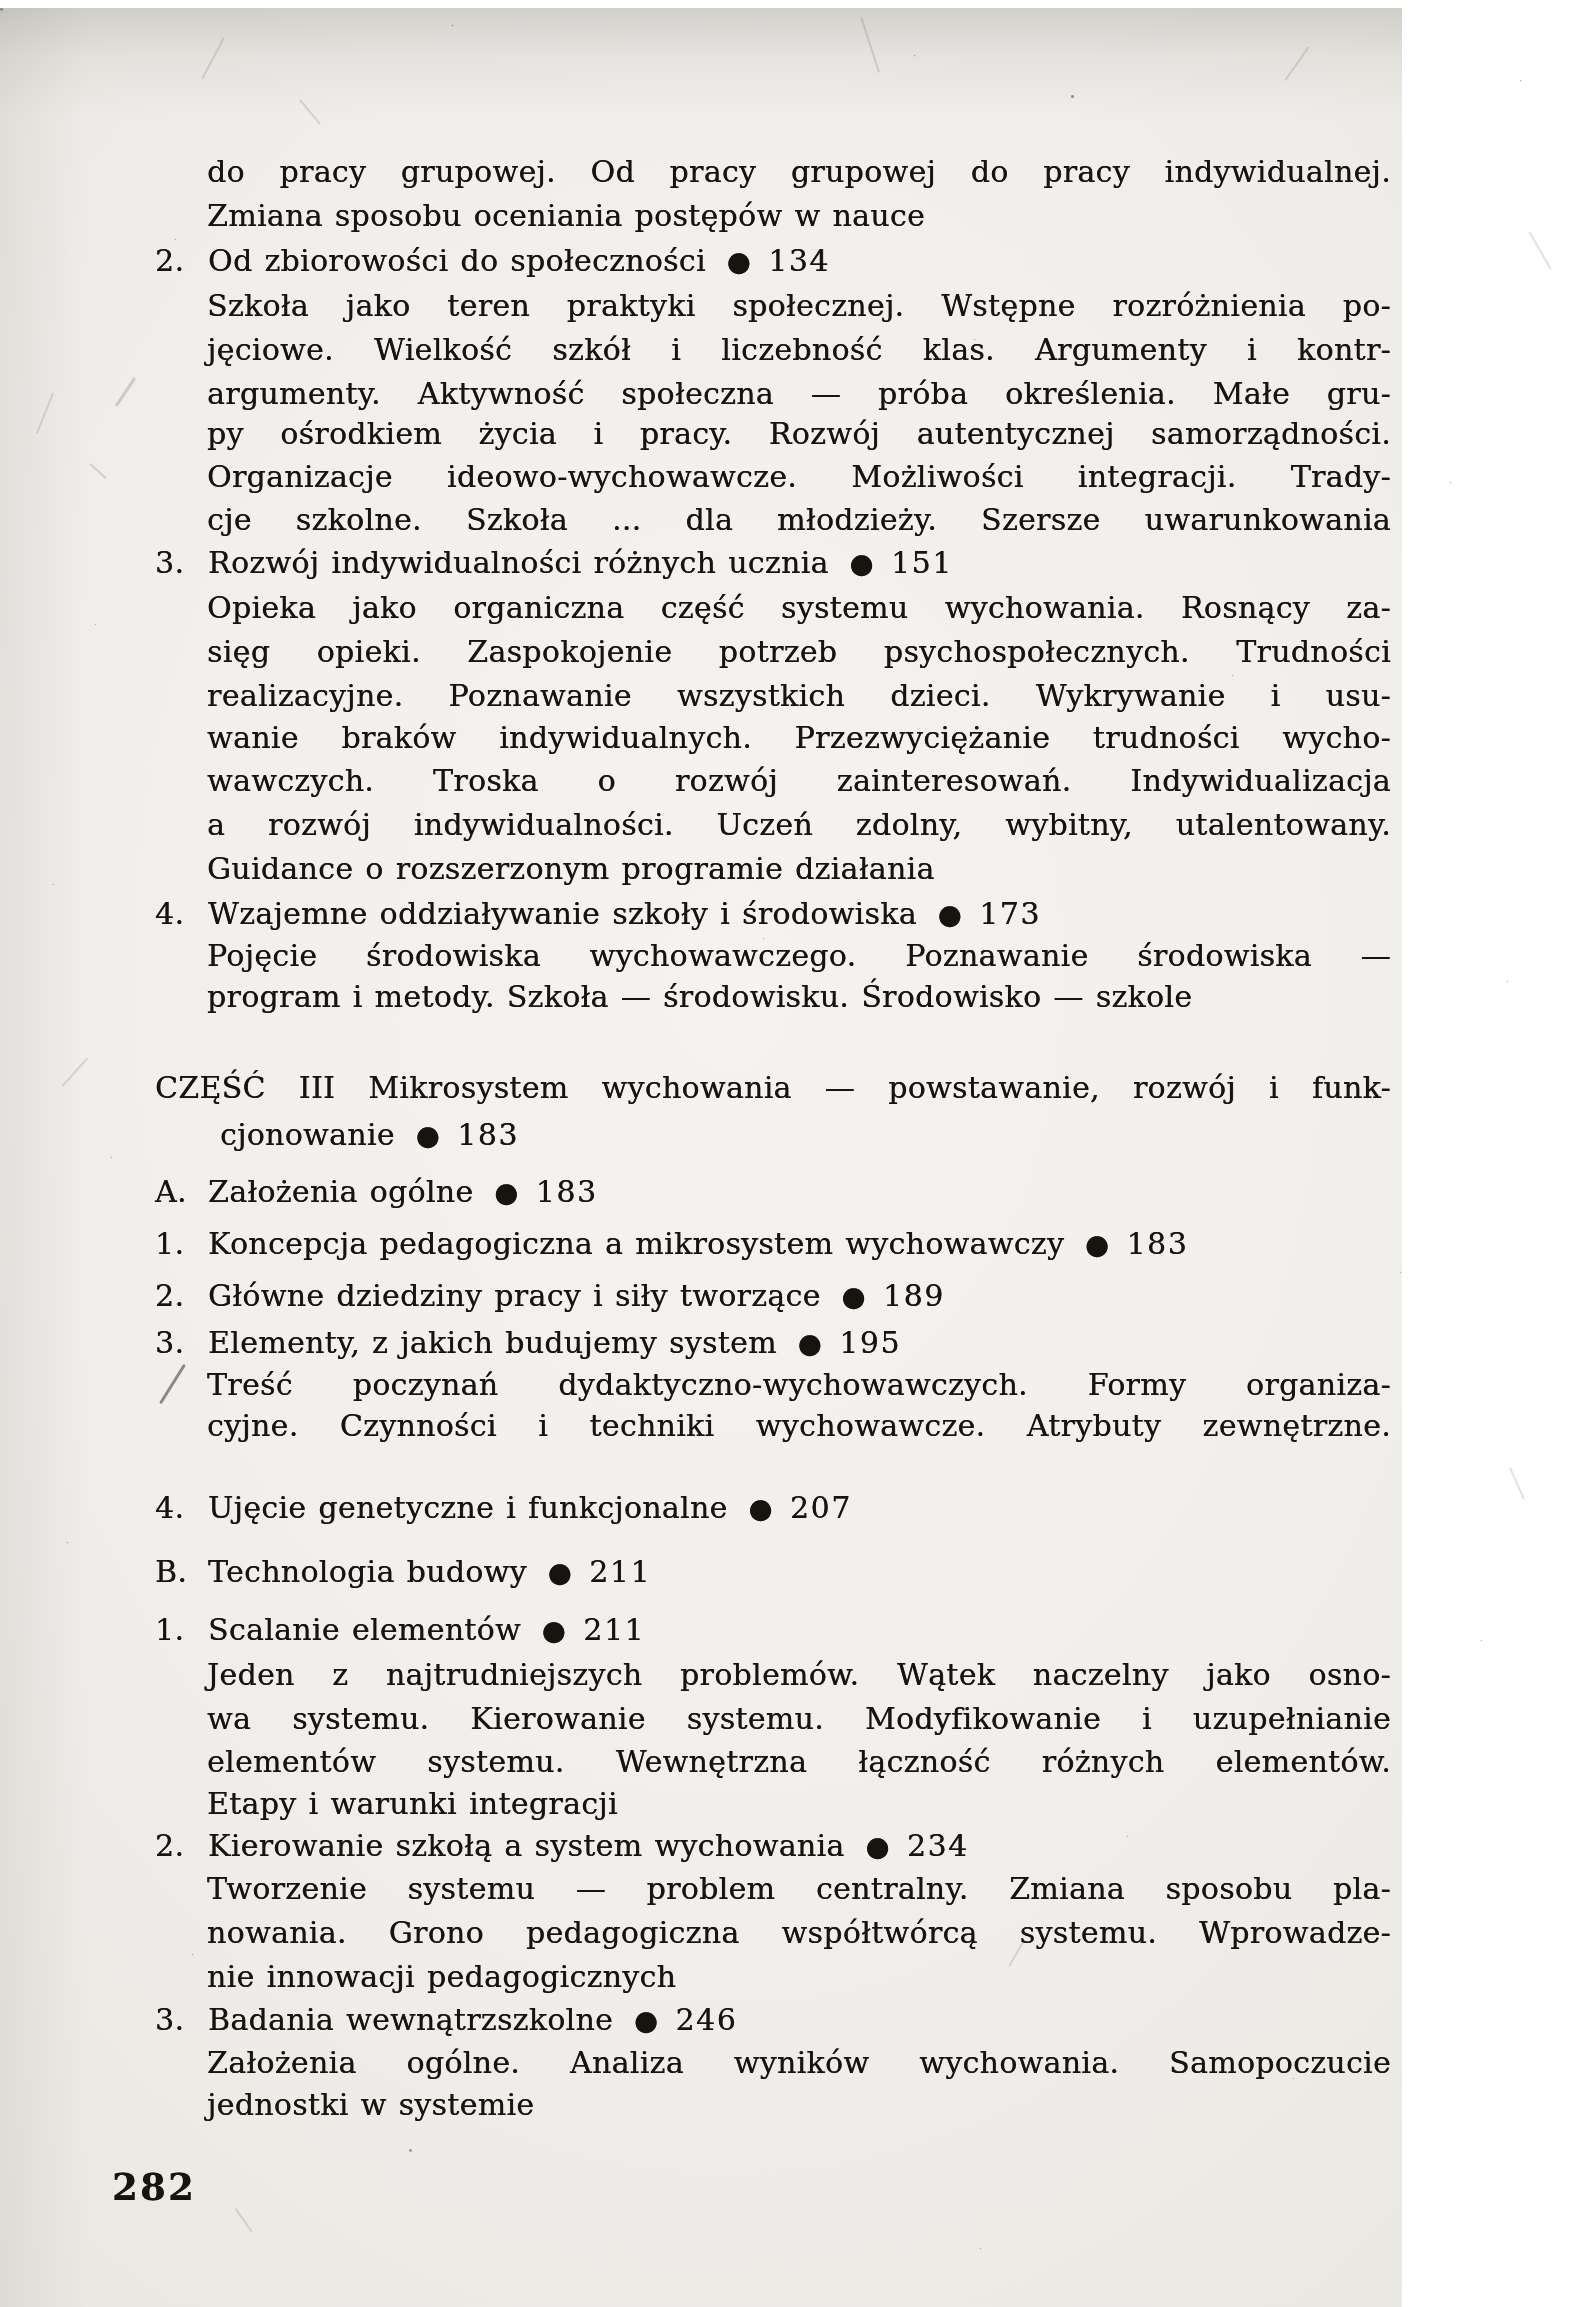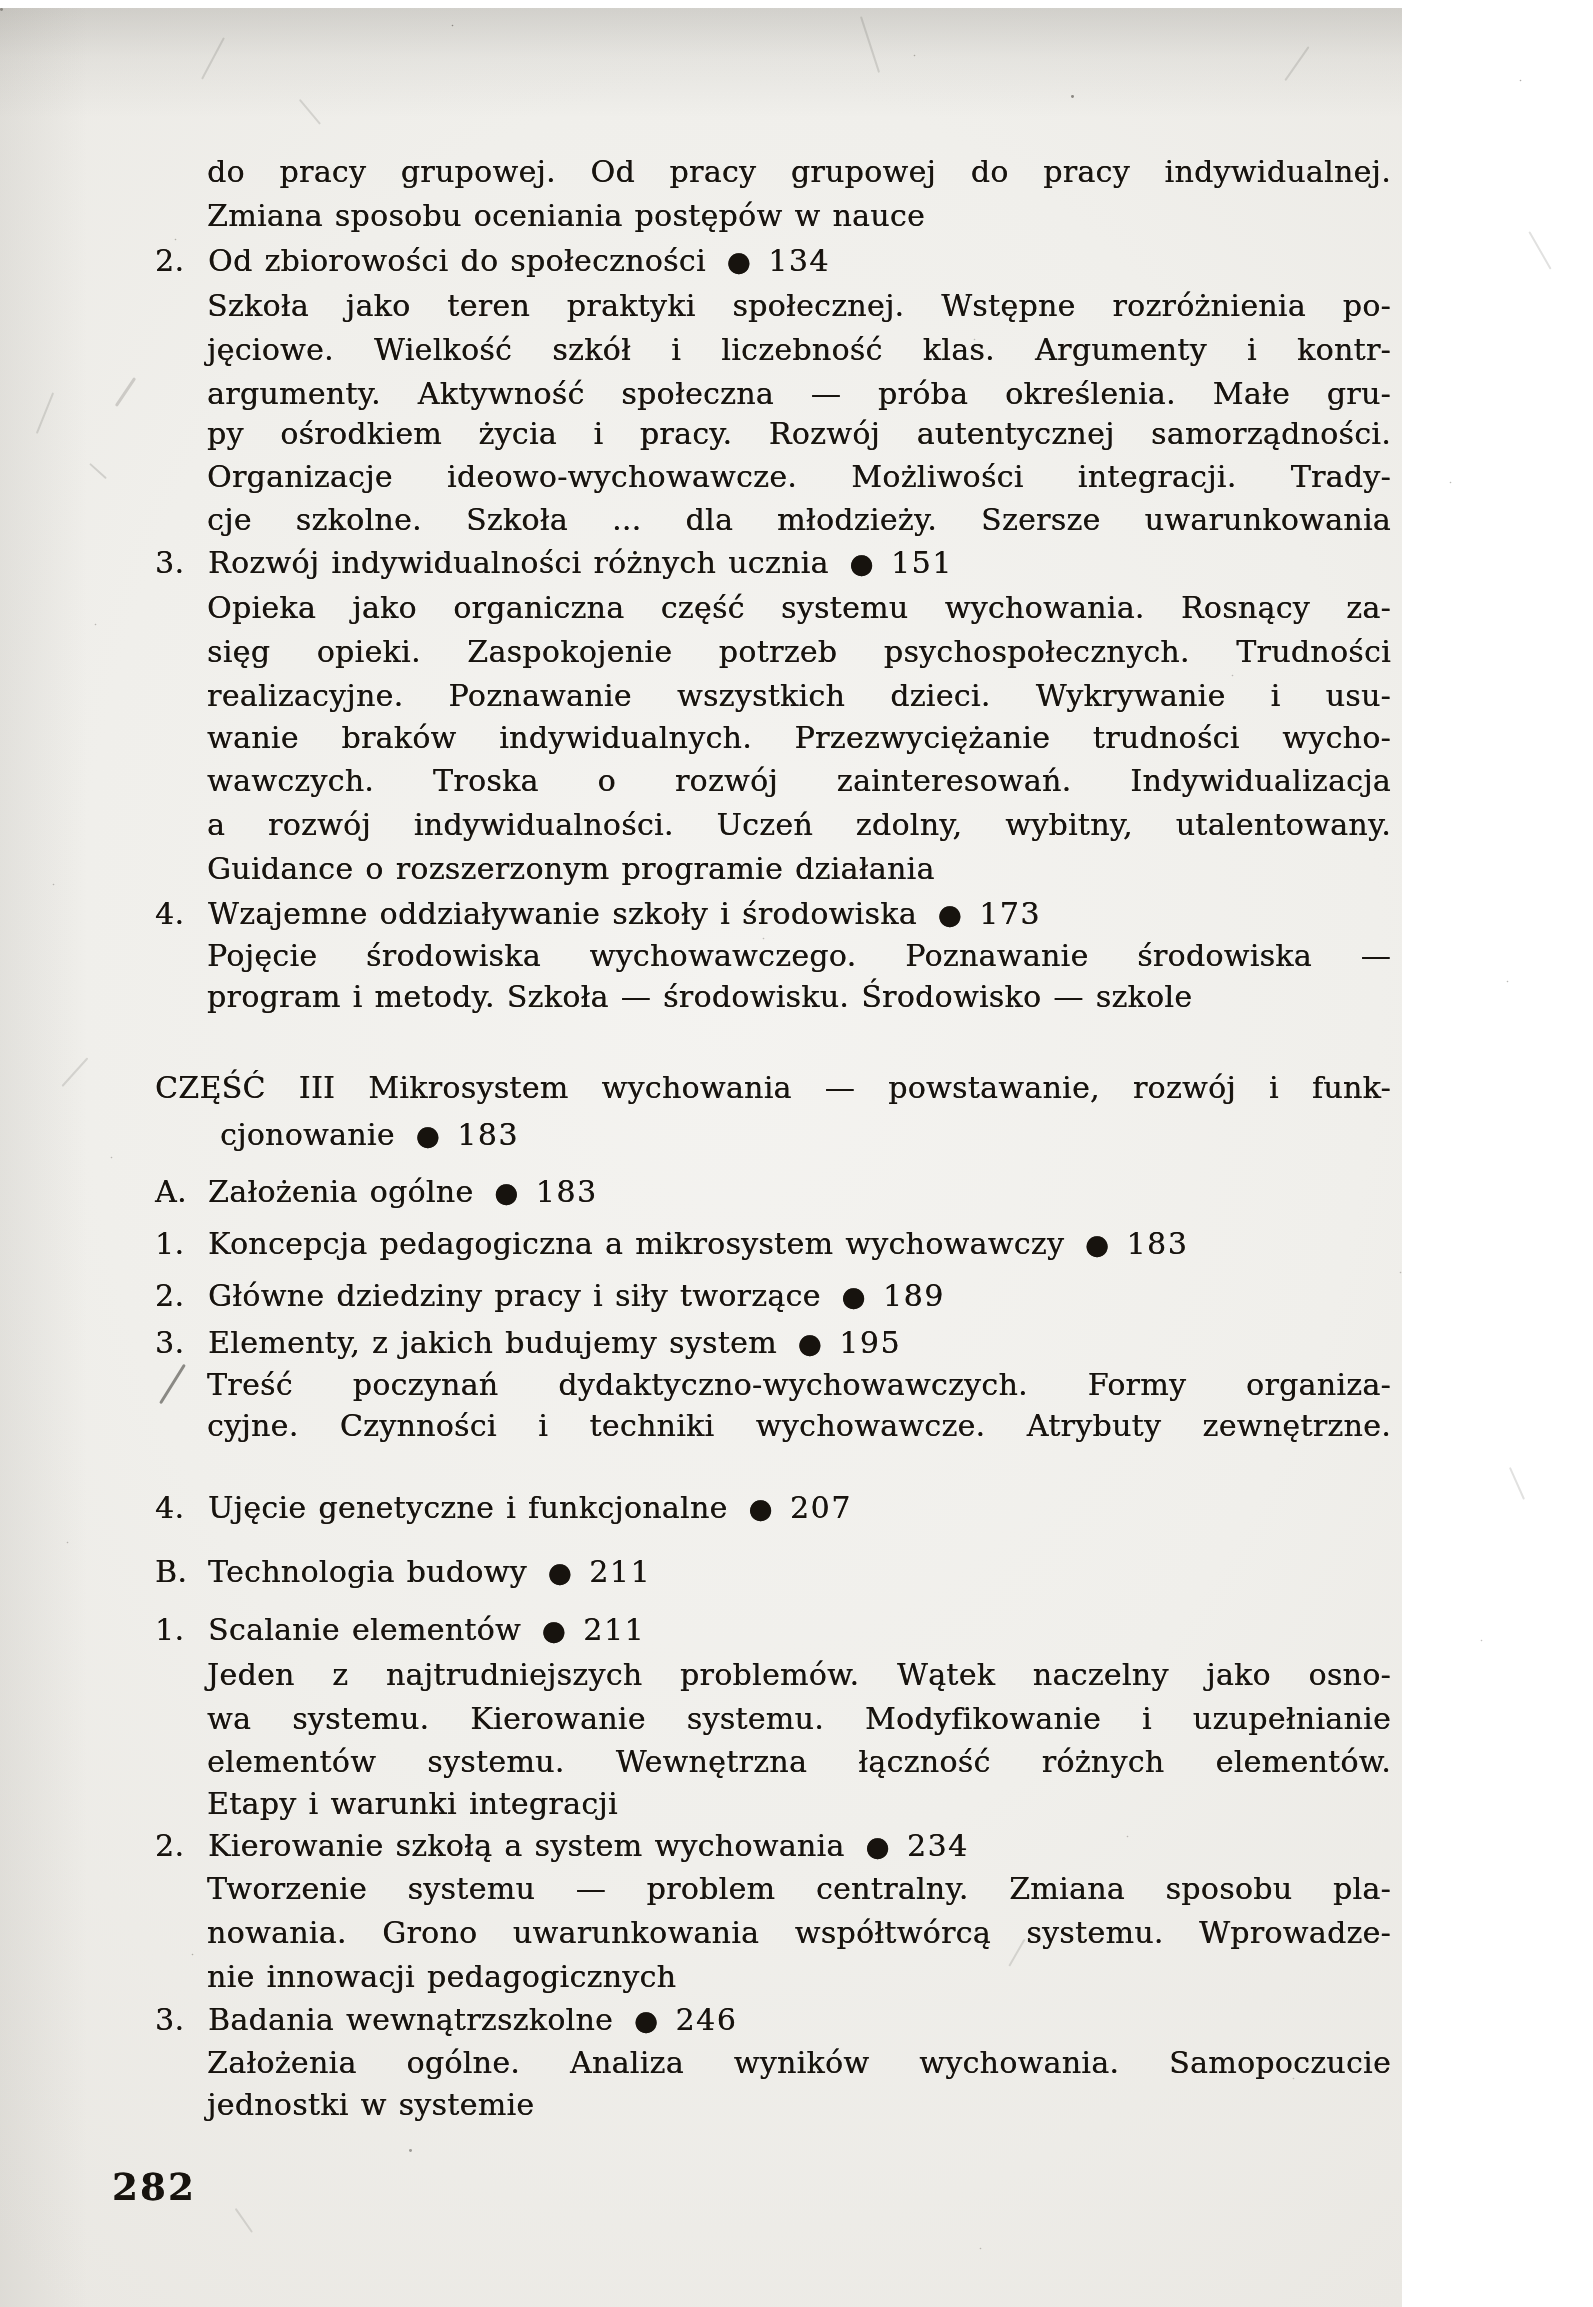--- a/index.html
+++ b/index.html
@@ -144,21 +144,21 @@
   <div class="ln item" style="top:1602px"><span class="num">1.</span><span class="txt">Scalanie elementów</span><span class="dot">●</span><span class="pg">211</span></div>
 
   <div class="ln jst" style="top:1647px"><span>Jeden z najtrudniejszych problemów. Wątek naczelny jako osno-</span></div>
   <div class="ln jst" style="top:1691px"><span>wa systemu. Kierowanie systemu. Modyfikowanie i uzupełnianie</span></div>
   <div class="ln jst" style="top:1734px"><span>elementów systemu. Wewnętrzna łączność różnych elementów.</span></div>
   <div class="ln" style="top:1776px"><span>Etapy i warunki integracji</span></div>
 
   <div class="ln item" style="top:1818px"><span class="num">2.</span><span class="txt">Kierowanie szkołą a system wychowania</span><span class="dot">●</span><span class="pg">234</span></div>
 
   <div class="ln jst" style="top:1861px"><span>Tworzenie systemu — problem centralny. Zmiana sposobu pla-</span></div>
-  <div class="ln jst" style="top:1905px"><span>nowania. Grono uwarunkowania współtwórcą systemu. Wprowadze-</span></div>
+  <div class="ln jst" style="top:1905px"><span>nowania. Grono pedagogiczna współtwórcą systemu. Wprowadze-</span></div>
   <div class="ln" style="top:1949px"><span>nie innowacji pedagogicznych</span></div>
 
   <div class="ln item" style="top:1992px"><span class="num">3.</span><span class="txt">Badania wewnątrzszkolne</span><span class="dot">●</span><span class="pg">246</span></div>
 
   <div class="ln jst" style="top:2035px"><span>Założenia ogólne. Analiza wyników wychowania. Samopoczucie</span></div>
   <div class="ln" style="top:2077px"><span>jednostki w systemie</span></div>
 
   <div class="pagenum">282</div>
 </div>
 

